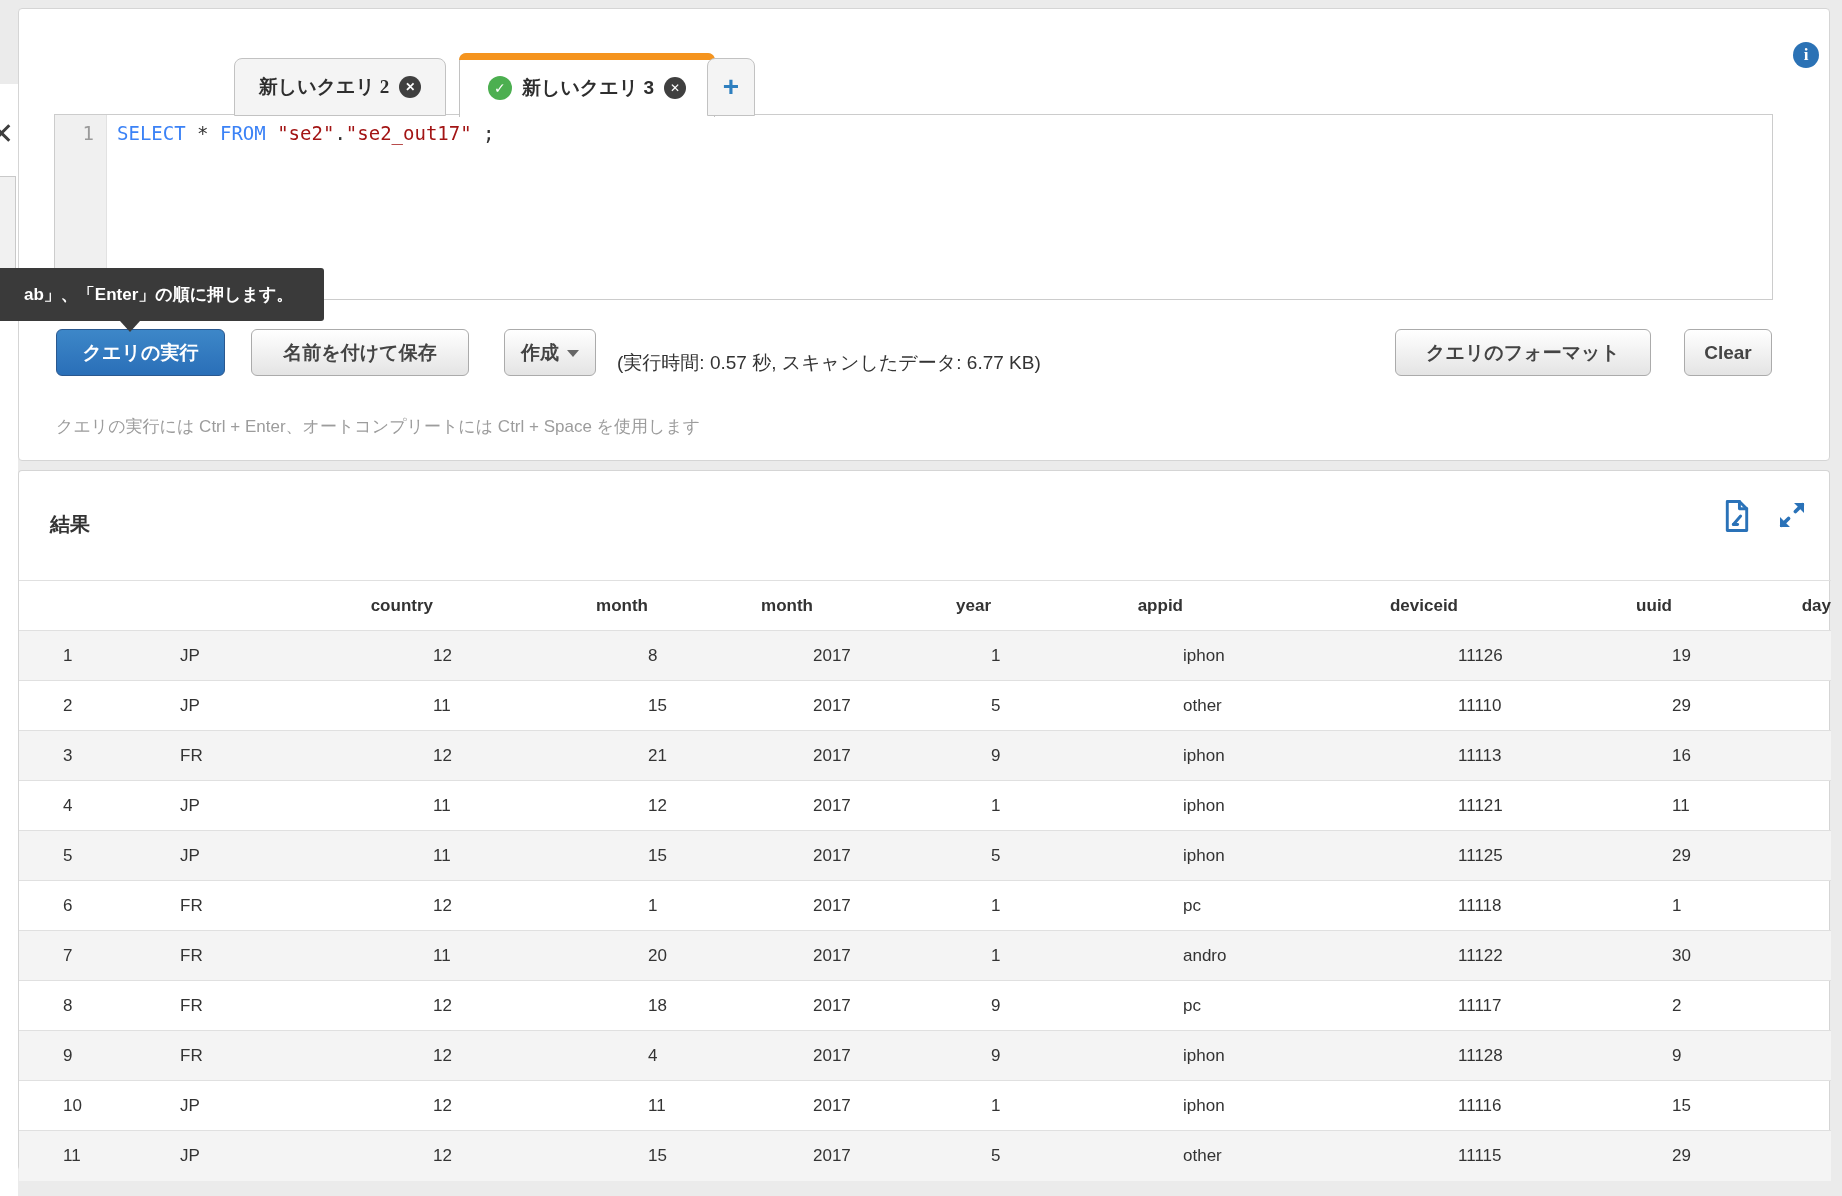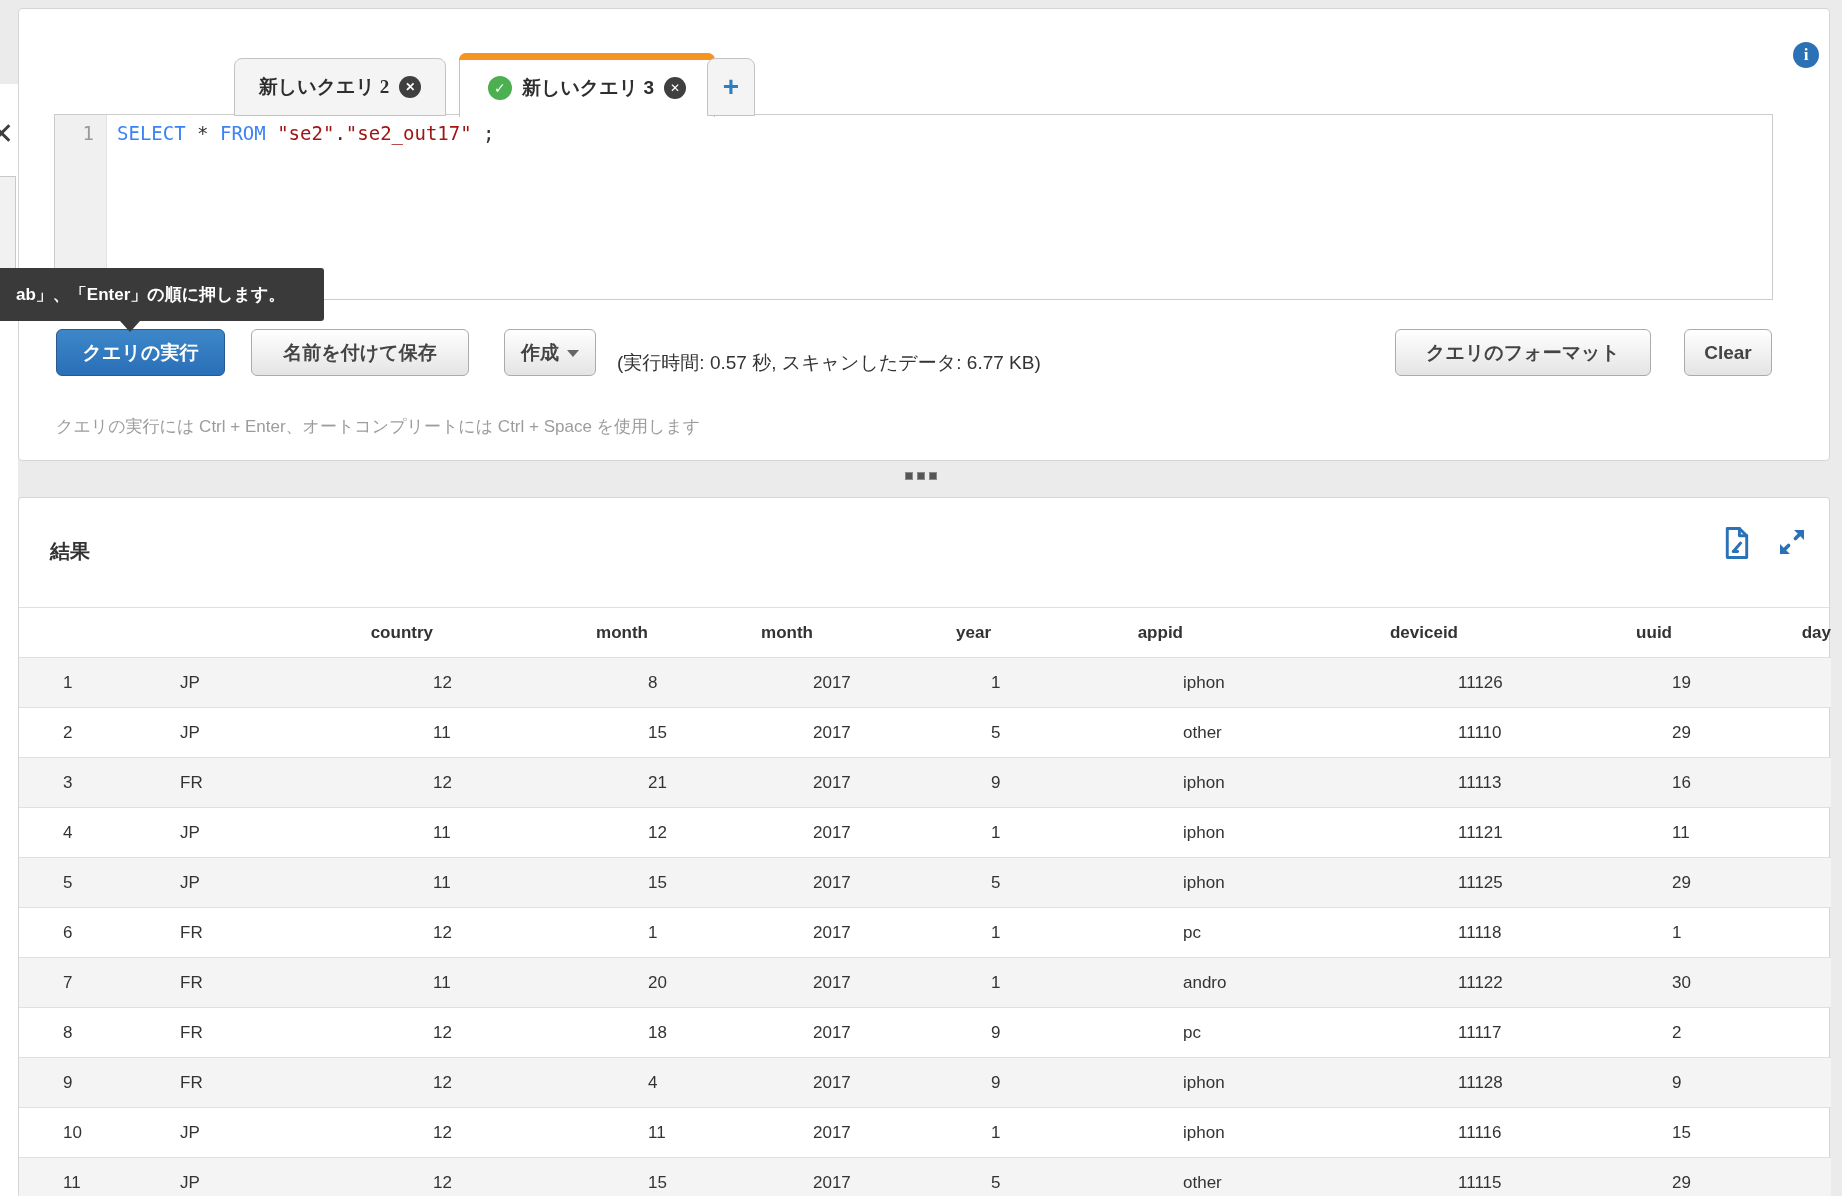--- a/index.html
+++ b/index.html
@@ -7,42 +7,42 @@
   .screen{position:relative;width:1842px;height:1196px;background:#ebebeb;overflow:hidden;}
 
   
   .sidebar-strip{position:absolute;left:0;top:84px;width:18px;bottom:0;background:#ffffff;}
   .sidebar-collapse{position:absolute;left:-11px;top:116px;font-size:30px;color:#3d3d3d;font-weight:bold;}
   .sidebar-cropped-panel{position:absolute;left:0;top:176px;width:15px;height:92px;background:#f1f1f1;border-top:1px solid #c9c9c9;border-right:1px solid #c9c9c9;}
 
   
   .card{position:absolute;background:#fff;border:1px solid #d5d5d5;border-radius:4px;box-sizing:border-box;}
   .editor-card{left:18px;top:8px;width:1812px;height:453px;}
-  .results-card{left:18px;top:497px;width:1812px;height:700px;border-bottom:none;}
+  .results-card{left:18px;top:470px;width:1812px;height:700px;border-bottom:none;}
 
   
   .tab{position:absolute;box-sizing:border-box;border:1px solid #c2c2c2;border-radius:8px 8px 0 0;background:#f4f4f4;font-size:19px;font-weight:bold;color:#2e2e2e;display:flex;align-items:center;justify-content:center;gap:10px;cursor:pointer;z-index:3;}
   .tab.inactive{top:49px;height:58px;}
   .tab.active{top:44px;height:64px;background:#fff;border-bottom:none;padding-top:5px;}
   .tab.active .active-bar{position:absolute;left:-1px;right:-1px;top:-1px;height:7px;background:#f5941e;border-radius:8px 8px 0 0;}
   .tab-close{width:22px;height:22px;border-radius:50%;background:#3f3f3f;color:#fff;font-size:12px;font-weight:bold;line-height:22px;text-align:center;flex:0 0 auto;}
   .tab-check{width:24px;height:24px;border-radius:50%;background:#4caf50;color:#fff;font-size:14px;font-weight:bold;line-height:24px;text-align:center;flex:0 0 auto;}
   .tab-plus{color:#2e7fbf;font-size:28px;font-weight:bold;}
 
   
   .editor-box{position:absolute;left:35px;top:105px;width:1719px;height:186px;border:1px solid #ccc;box-sizing:border-box;background:#fff;z-index:1;}
   .gutter{position:absolute;left:0;top:0;bottom:0;width:52px;background:#f0f0f0;border-right:1px solid #e2e2e2;box-sizing:border-box;}
   .line-number{position:absolute;top:7px;right:12px;font-family:"DejaVu Sans Mono",monospace;font-size:19px;color:#9a9a9a;}
   .code-line{position:absolute;left:62px;top:7px;font-family:"DejaVu Sans Mono",monospace;font-size:19px;color:#333;white-space:pre;}
   .tok-kw{color:#3b82f6;}
   .tok-str{color:#a31515;}
   .tok-plain{color:#333;}
 
   
-  .tooltip{position:absolute;left:0;top:268px;width:324px;height:53px;background:#3a3a3a;color:#fff;font-size:17px;font-weight:bold;line-height:53px;padding-left:16px;box-sizing:border-box;border-radius:0 3px 3px 0;z-index:6;white-space:nowrap;overflow:hidden;}
+  .tooltip{position:absolute;left:0;top:268px;width:324px;height:53px;background:#3a3a3a;color:#fff;font-size:17px;font-weight:bold;line-height:53px;padding-left:24px;box-sizing:border-box;border-radius:0 3px 3px 0;z-index:6;white-space:nowrap;overflow:hidden;}
   .tooltip-caret{position:absolute;left:120px;top:321px;width:0;height:0;border-left:10px solid transparent;border-right:10px solid transparent;border-top:11px solid #3a3a3a;z-index:6;}
 
   
   .btn{position:absolute;top:320px;height:47px;box-sizing:border-box;border-radius:6px;font-size:19px;font-weight:bold;text-align:center;line-height:45px;cursor:pointer;}
   .btn-default{background:linear-gradient(#ffffff,#e4e4e4);border:1px solid #ababab;color:#444;}
   .btn-primary{background:linear-gradient(#3d87c8,#2a6fb8);border:1px solid #2a588f;color:#fff;}
   .caret-down{display:inline-block;width:0;height:0;border-left:6px solid transparent;border-right:6px solid transparent;border-top:7px solid #666;margin-left:8px;vertical-align:middle;}
   .stats{position:absolute;left:598px;top:330px;height:47px;line-height:47px;font-size:19px;color:#333;}
   .hint{position:absolute;left:37px;top:406px;font-size:17px;color:#9c9c9c;}
 

